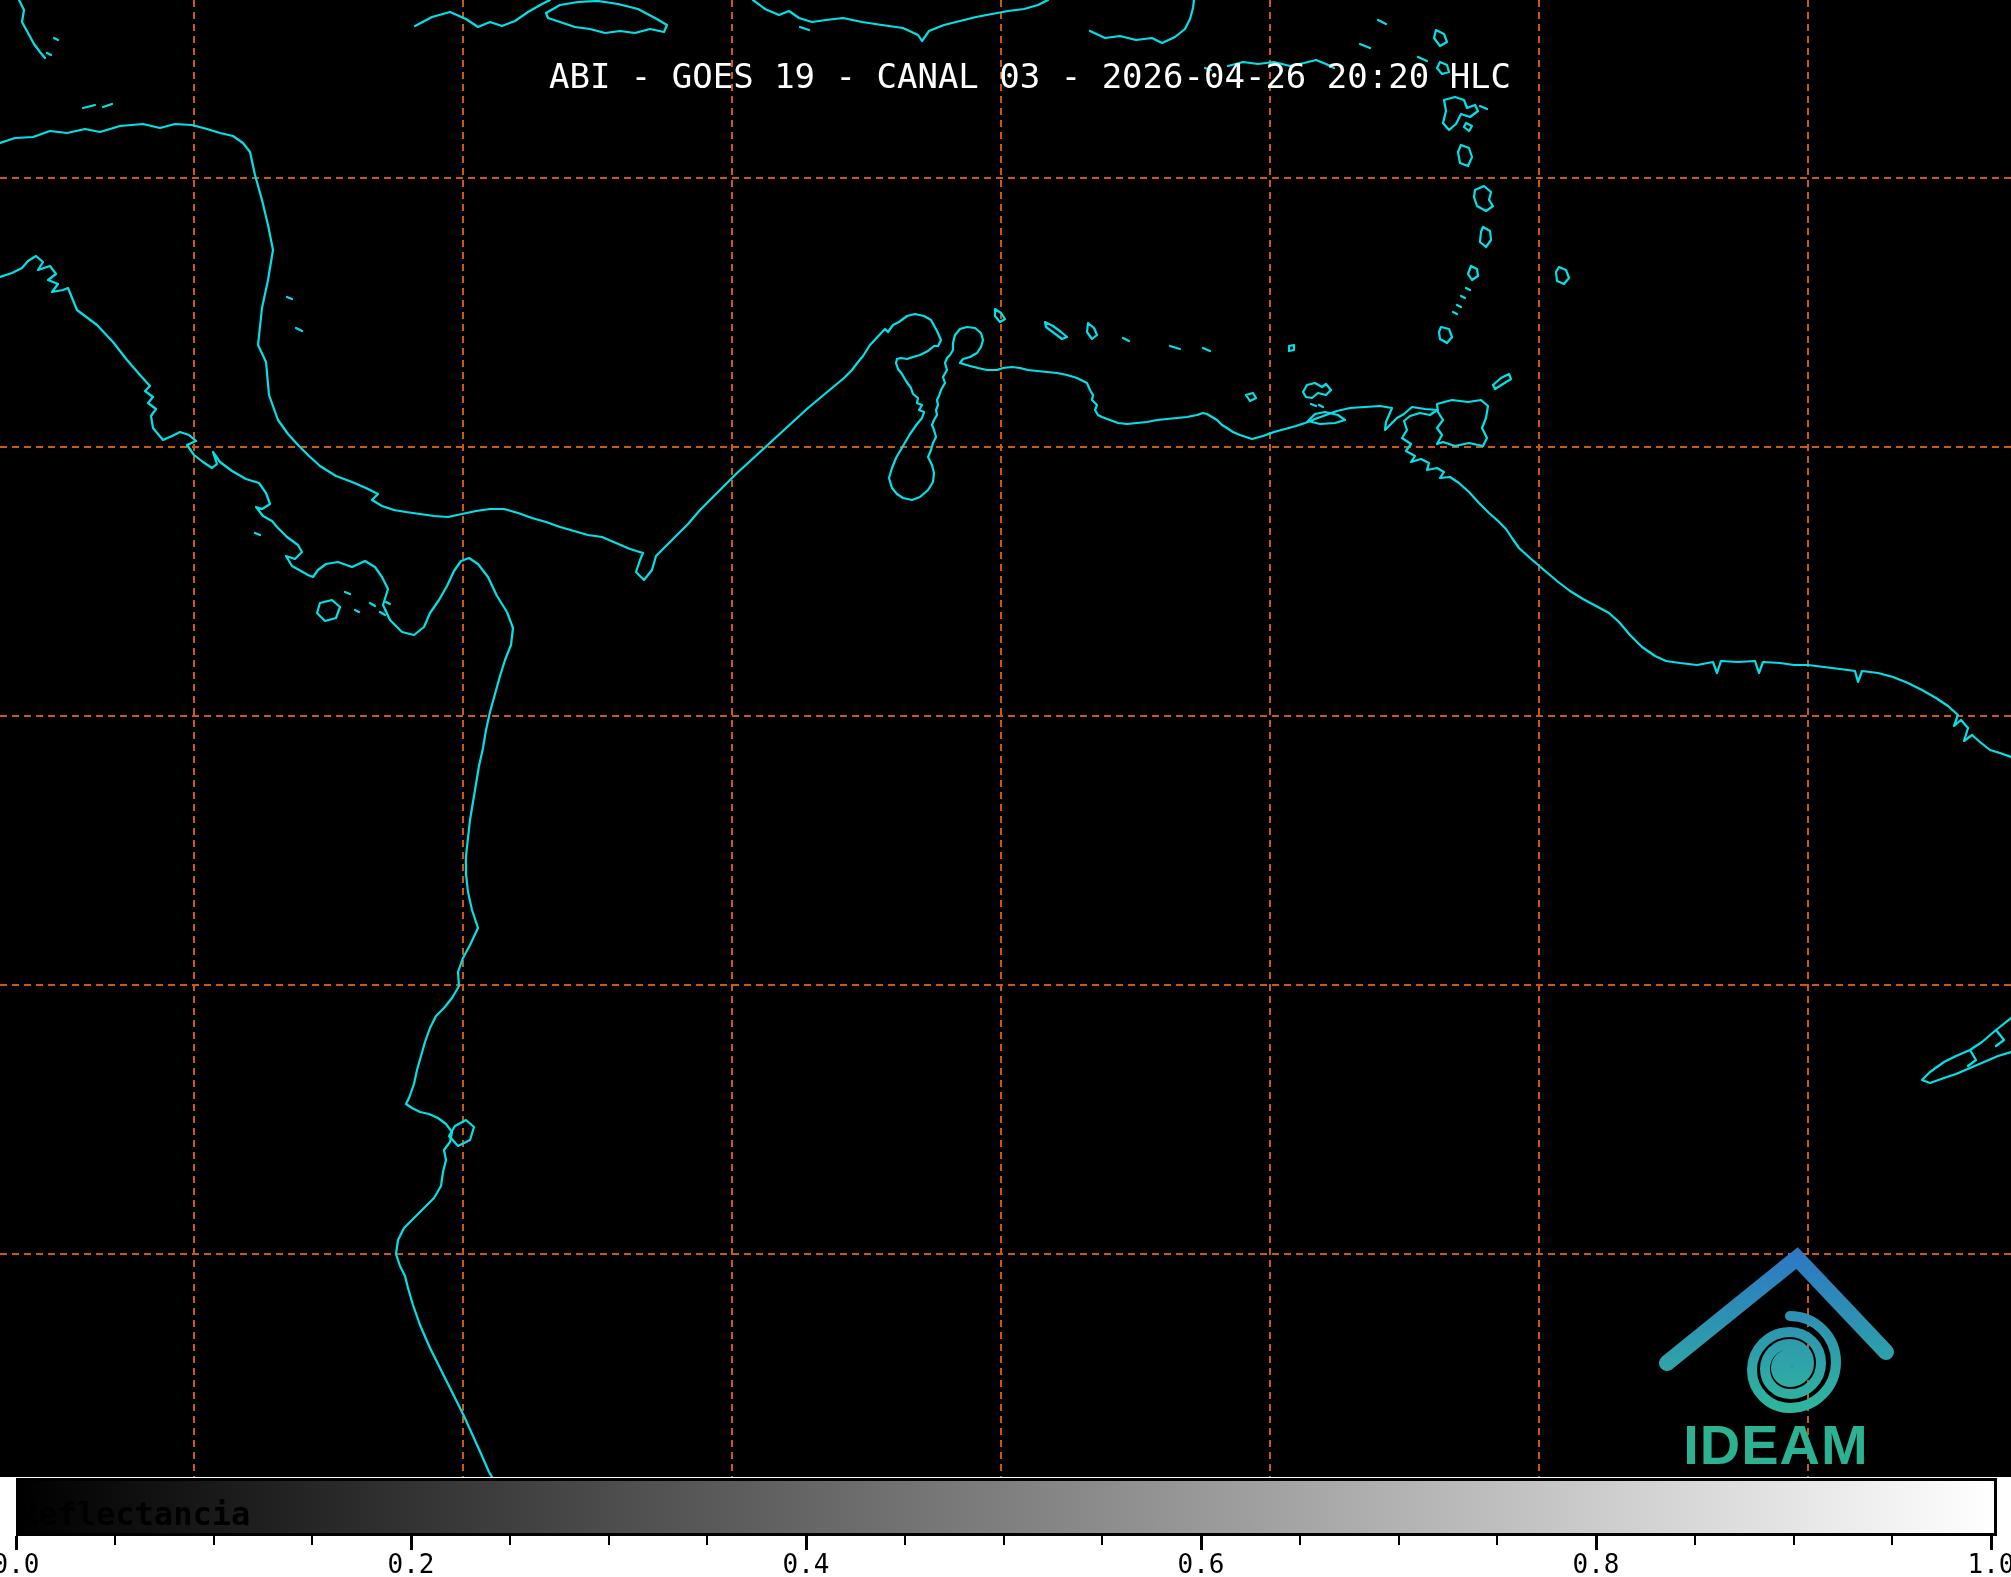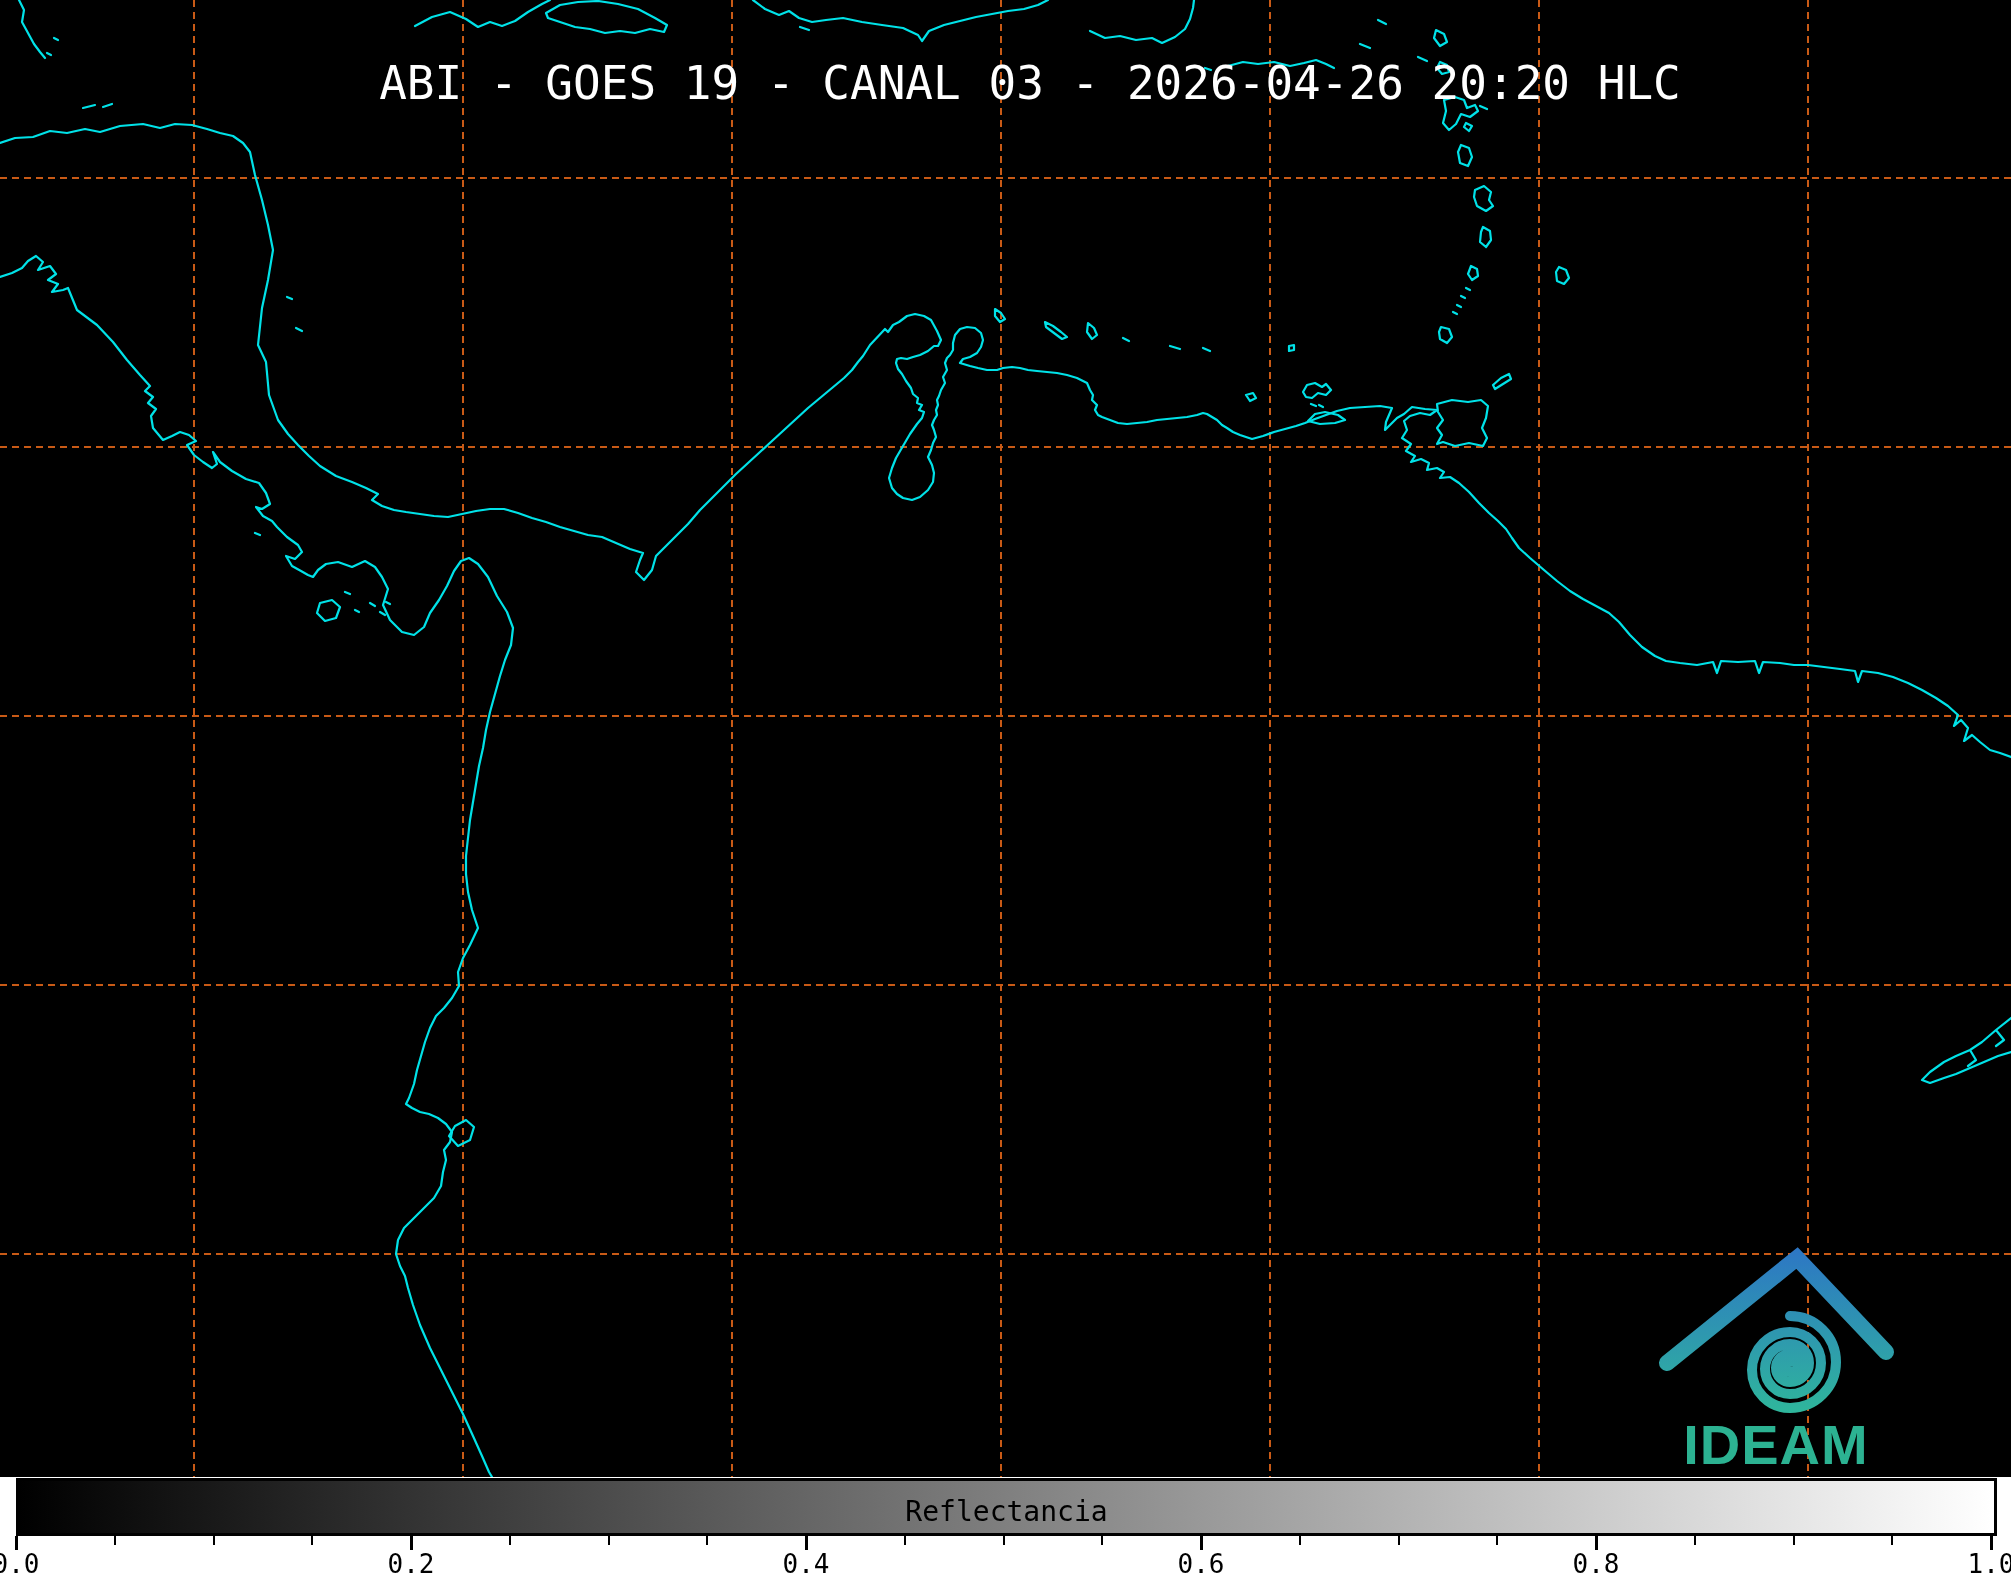--- a/index.html
+++ b/index.html
@@ -4,34 +4,34 @@
 <style>
   html,body{margin:0;padding:0;background:#000;}
   #stage{
     position:relative;width:2011px;height:1577px;background:#000;
     overflow:hidden;font-family:"DejaVu Sans Mono",monospace;
   }
   #map-area{position:absolute;left:0;top:0;width:2011px;height:1477px;background:#000;}
   #map-svg{position:absolute;left:0;top:0;}
   #image-title{
     position:absolute;top:56px;left:1030px;transform:translateX(-50%);
-    color:#ffffff;font-size:46px;white-space:nowrap;letter-spacing:0px;
+    color:#ffffff;font-size:34px;white-space:nowrap;letter-spacing:0px;
   }
   
   #colorbar-strip{
     position:absolute;left:0;top:1477px;width:2011px;height:100px;background:#ffffff;
   }
   #colorbar-bar{
     position:absolute;left:16px;top:1px;width:1975px;height:52px;
     border:3px solid #000;
     background:linear-gradient(to right,#000000,#ffffff);
   }
   #colorbar-label{
-    position:absolute;left:0;top:14px;width:100%;text-align:center;
-    color:#000;font-size:28px;font-weight:normal;z-index:2;
+    position:absolute;left:0;top:14px;width:100%;
+    color:#000;font-size:32px;font-weight:bold;z-index:2;
   }
   .cbar-tick{position:absolute;top:59px;width:3px;background:#000;}
   .cbar-tick.major{height:14px;}
   .cbar-tick.minor{height:9px;width:2px;}
   .cbar-tick-label{
     position:absolute;top:72px;transform:translateX(-50%);
     color:#000;font-size:26px;white-space:nowrap;
   }
   #ideam-text{
     font-family:"Liberation Sans",sans-serif;font-weight:bold;

